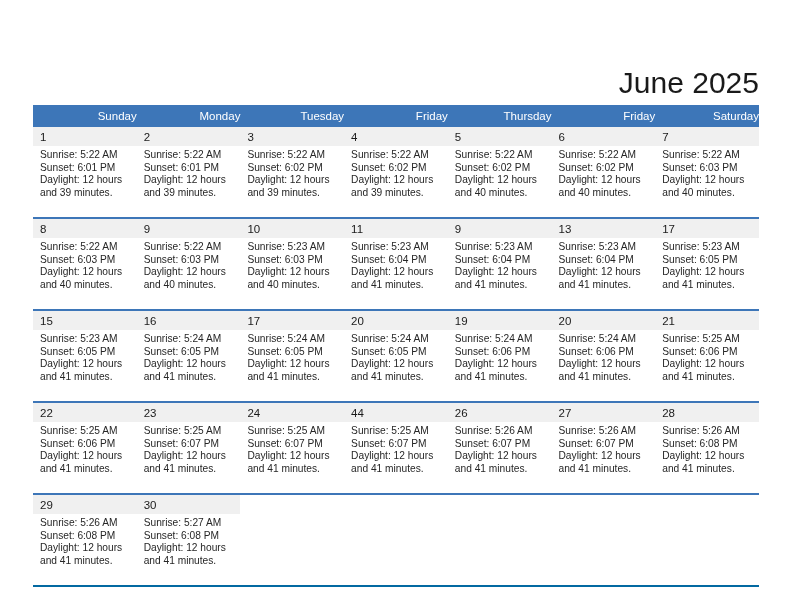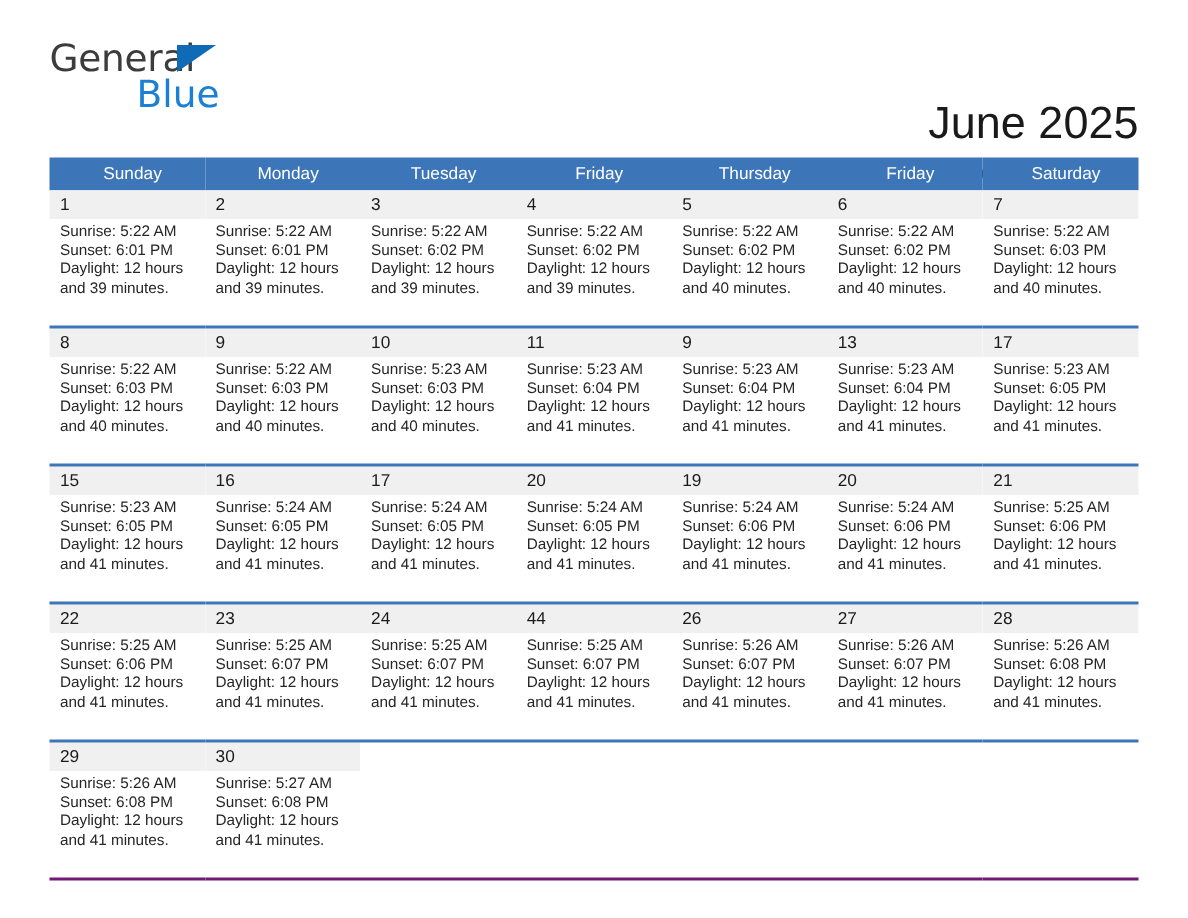--- a/index.html
+++ b/index.html
@@ -100,39 +100,39 @@
     border-collapse: collapse;
     table-layout: fixed;
   }
   .calendar col { width: 103.714px; }
 
   .calendar thead th {
     background: #3d76b8;
     color: #ffffff;
     font-size: 11.5px;
     font-weight: 400;
-    text-align: center;
+    text-align: right;
     padding: 5px 0 5px 7px;
     height: 20px;
     box-sizing: border-box;
     vertical-align: middle;
     white-space: nowrap;
   }
 
   .calendar tbody tr.week-row > td {
     vertical-align: top;
     padding: 0;
     border-top: 2px solid #3d76b8;
     height: 90px;
   }
   .calendar tbody tr.week-row:first-child > td {
     border-top: none;
   }
   .calendar tbody tr.week-row:last-child > td {
-    border-bottom: 2px solid #701a75;
+    border-bottom: 2px solid #0369a1;
   }
 
   .cell {
     height: 90px;
     box-sizing: border-box;
     background: #ffffff;
   }
   .cell.filled .daynum {
     background: #f0f0f0;
   }
@@ -154,25 +154,20 @@
   .info .line { white-space: nowrap; }
   .info .daylight { white-space: normal; }
 </style>
 </head>
 <body>
 
 <div class="page">
 
   <div class="top-bar">
 
-    <div class="brand">
-      <span class="brand-general">General</span>
-      <span class="brand-triangle"></span>
-      <span class="brand-blue">Blue</span>
-    </div>
 
     <div class="title-block">
       <div class="cal-title">June 2025</div>
       <div class="cal-subtitle">Balilihan, Sunset Visayas, Philippines</div>
     </div>
 
   </div>
 
   <table class="calendar">
     <colgroup>

